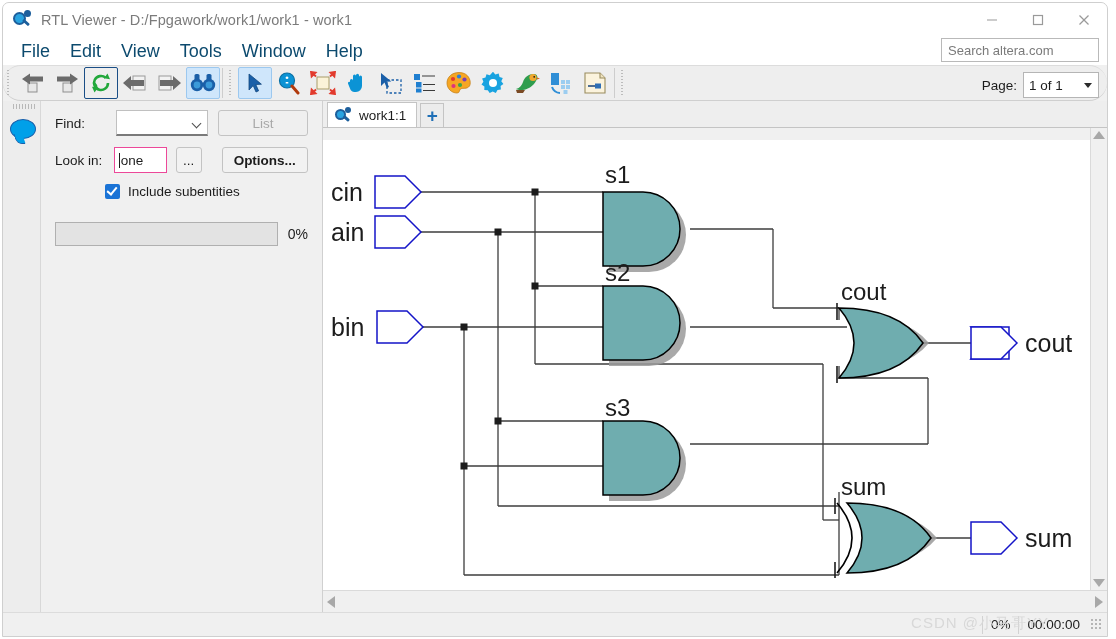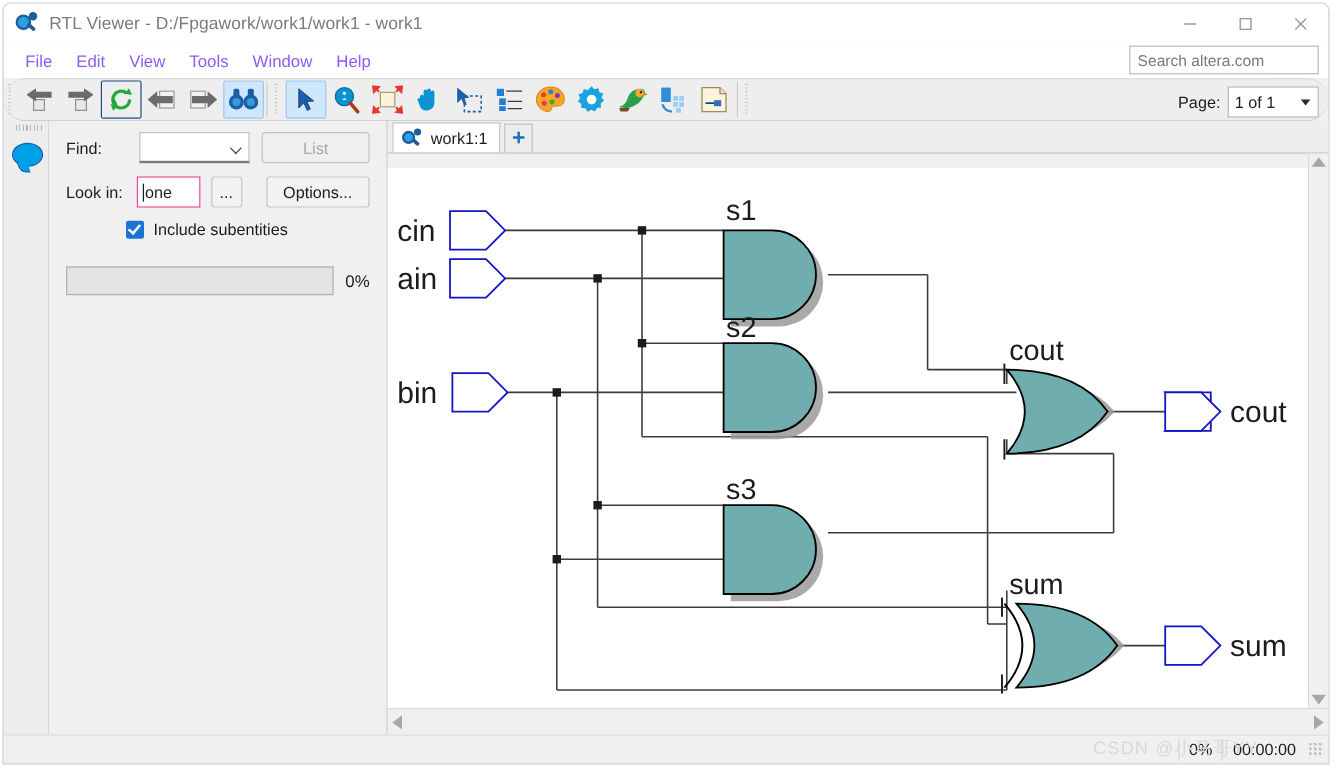--- a/index.html
+++ b/index.html
@@ -88,22 +88,22 @@
     height: 28px;
     background: #ffffff;
     display: flex;
     align-items: center;
     padding-left: 8px;
     position: relative;
     flex: 0 0 auto;
   }
   .menu-item {
     padding: 3px 10px;
-    font-size: 14px;
-    color: #8b5cf6;
+    font-size: 18px;
+    color: #0c4a6e;
     white-space: nowrap;
   }
   .searchwrap {
     position: absolute;
     right: 8px; top: 1px;
     display: flex;
     align-items: center;
     gap: 16px;
     flex-direction: column;
   }
@@ -311,21 +311,21 @@
     position: relative;
   }
   .caret-bar {
     display: inline-block;
     width: 1px; height: 15px;
     background: #1c1c1c;
     margin-right: 1px;
     vertical-align: middle;
   }
   .btn-dots { width: 28px; margin-left: 9px; align-items: flex-end; padding-bottom: 4px; }
-  .btn-options { width: 94px; margin-left: 20px; }
+  .btn-options { width: 94px; margin-left: 20px; font-weight: bold; }
   .checkrow { display: flex; align-items: center; padding-left: 50px; margin-bottom: 12px; }
   .cbox {
     width: 15px; height: 15px;
     background: #1a73d6;
     border-radius: 2px;
     margin-right: 8px;
     position: relative;
     flex: 0 0 auto;
   }
   .cbox::after {

